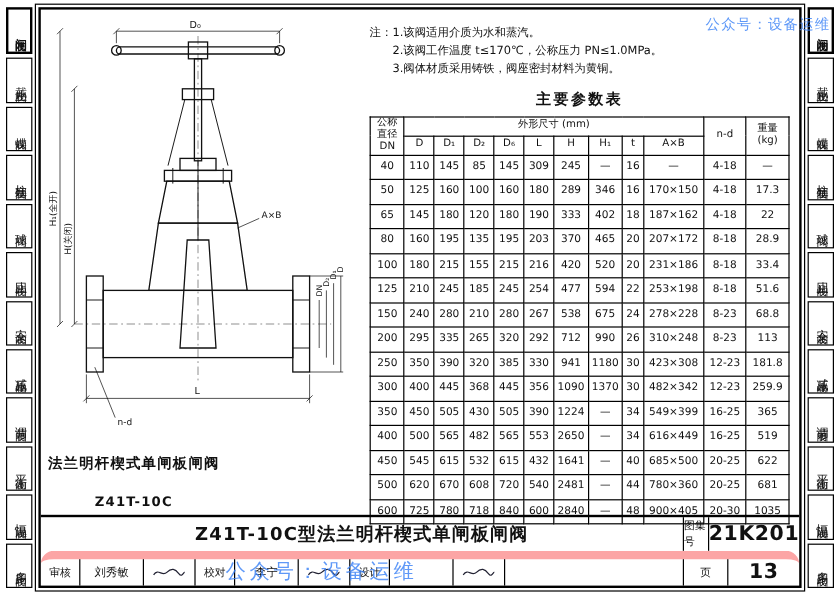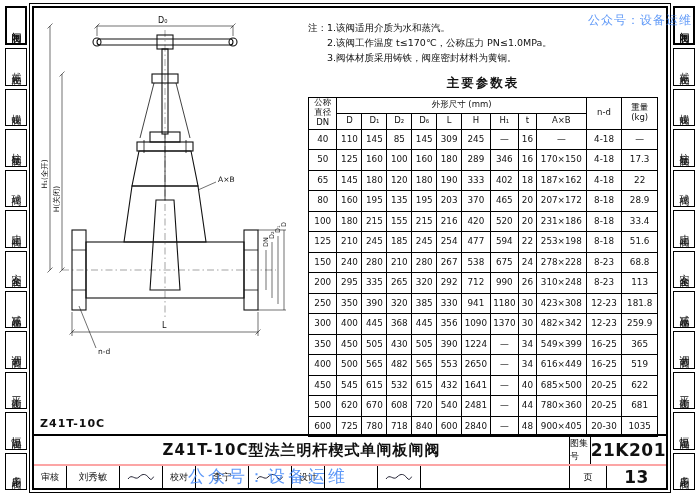--- a/index.html
+++ b/index.html
@@ -38,21 +38,21 @@
   table.params th,table.params td{border:1px solid #000;text-align:center;padding:0;white-space:nowrap;overflow:hidden;font-weight:normal;}
   table.params th{font-size:8.5px;line-height:1.15;height:15px;margin-top:38px;}
   table.params td{font-size:8.8px;height:19.5px;line-height:1;}
   
   .footer{border-top:2px solid #000;}
   .footer-top{display:flex;height:28px;}
   .main-title{flex:1;display:flex;align-items:center;justify-content:center;font-size:15px;font-weight:bold;letter-spacing:1px;}
   .atlas-box{width:96px;border-left:1px solid #000;display:flex;}
   .fo-label{width:36px;border-right:1px solid #000;display:flex;align-items:center;justify-content:center;font-size:9px;}
   .fo-value{flex:1;display:flex;align-items:center;justify-content:center;font-size:17px;font-weight:bold;letter-spacing:0.5px;}
-  .footer-bottom{display:flex;height:22px;border-top:2px solid #fca5a5;}
+  .footer-bottom{display:flex;height:22px;border-top:7px solid #fca5a5;border-radius:11px;}
   .approvals{flex:1;display:flex;min-width:0;}
   .fcell{border-right:1px solid #000;display:flex;align-items:center;justify-content:center;font-size:9px;}
   .ap-role{width:32px;}
   .ap-name{width:52px;font-size:9.5px;}
   .ap-sig{width:42px;}
   .ap-fill{flex:1;border-right:none;}
   .page-box{width:96px;border-left:1px solid #000;display:flex;}
   
   .watermark{position:absolute;color:#3b82f6;font-weight:normal;pointer-events:none;opacity:0.82;white-space:nowrap;}
   .wm-top{top:12px;right:8px;font-size:12px;letter-spacing:1px;}
@@ -180,20 +180,21 @@
         <line class="dim" x1="218" y1="298" x2="218" y2="322"></line>
         <line class="dim" x1="32" y1="318" x2="218" y2="318"></line>
         <line class="dim" x1="29.5" y1="320.5" x2="34.5" y2="315.5"></line>
         <line class="dim" x1="215.5" y1="320.5" x2="220.5" y2="315.5"></line>
         <text x="122" y="314" font-size="8">L</text>
 
         <line class="dim" x1="39" y1="292" x2="56" y2="334"></line>
         <text x="58" y="340" font-size="7.5">n-d</text>
       </svg>
       <div class="drawing-caption">
+        <div class="cap-line1">法兰明杆楔式单闸板闸阀</div>
         <div class="cap-line2">Z41T-10C</div>
       </div>
     </div>
 
     <div class="right-panel">
       <div class="notes">
         <span class="notes-label">注：</span>
         <div class="notes-items">
             <div>1.该阀适用介质为水和蒸汽。</div>
             <div>2.该阀工作温度 t≤170℃，公称压力 PN≤1.0MPa。</div>

